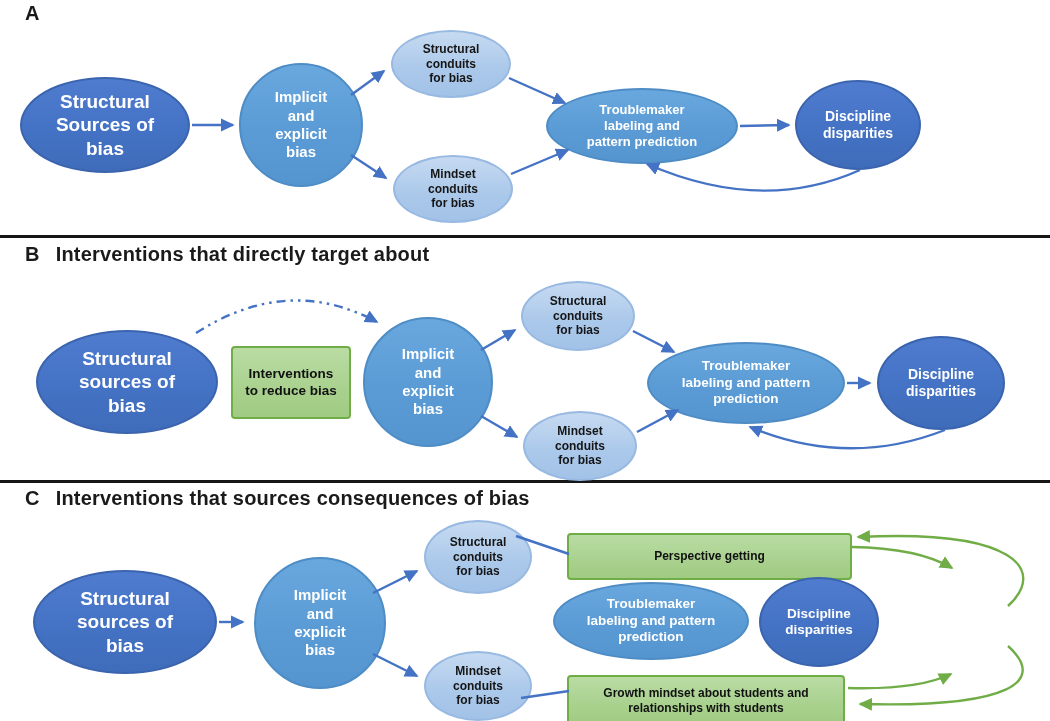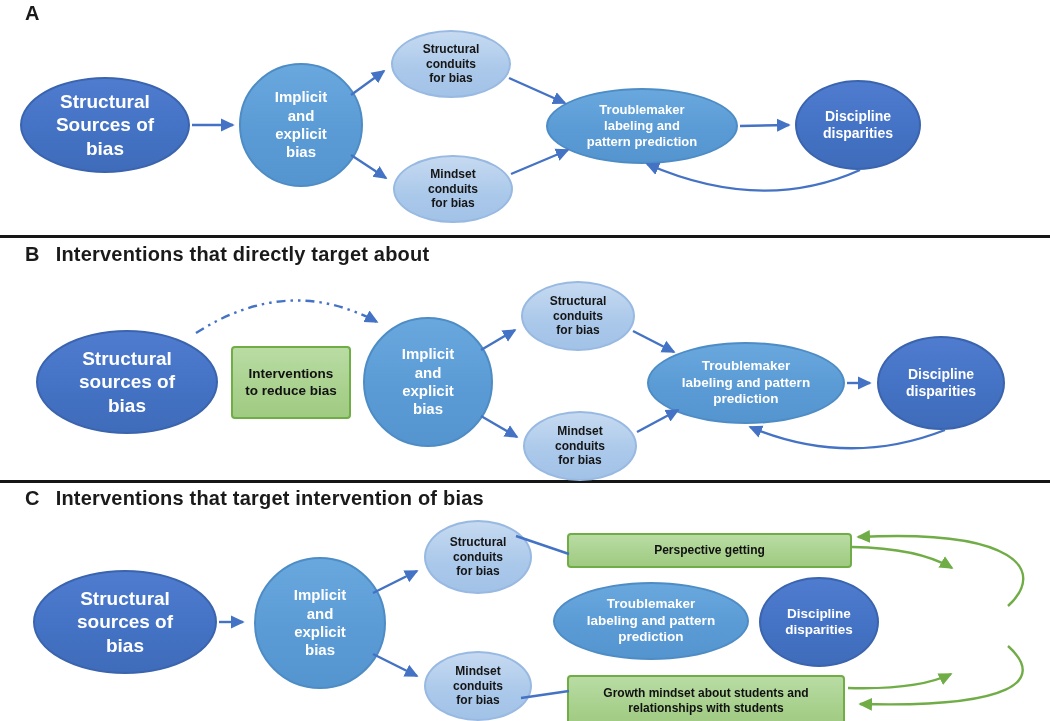--- a/index.html
+++ b/index.html
@@ -94,37 +94,37 @@
   <div class="node ellipse med-blue" style="left:647px;top:342px;width:198px;height:82px;font-size:13.5px;padding:0 22px;">Troublemaker
 labeling and pattern
 prediction</div>
   <div class="node ellipse dark-blue" style="left:877px;top:336px;width:128px;height:94px;font-size:14px;padding:0 16px;">Discipline
 disparities</div>
 
   <div class="divider" style="top:480px;"></div>
 
   <div class="panel-title" style="left:25px;top:487px;">
     <span>C</span>
-    <span>Interventions that target intervention of bias</span>
+    <span>Interventions that sources consequences of bias</span>
   </div>
 
   <div class="node ellipse dark-blue" style="left:33px;top:570px;width:184px;height:104px;font-size:19px;padding:0 28px;">Structural
 sources of
 bias</div>
   <div class="node ellipse med-blue" style="left:254px;top:557px;width:132px;height:132px;font-size:15px;padding:0 30px;">Implicit
 and
 explicit
 bias</div>
   <div class="node ellipse light-blue" style="left:424px;top:520px;width:108px;height:74px;font-size:12px;padding:0 16px;">Structural
 conduits
 for bias</div>
   <div class="node ellipse light-blue" style="left:424px;top:651px;width:108px;height:70px;font-size:12px;padding:0 16px;">Mindset
 conduits
 for bias</div>
-  <div class="node rect green-box" style="left:567px;top:533px;width:285px;height:35px;font-size:12px;">Perspective getting</div>
+  <div class="node rect green-box" style="left:567px;top:533px;width:285px;height:47px;font-size:12px;">Perspective getting</div>
   <div class="node ellipse med-blue" style="left:553px;top:582px;width:196px;height:78px;font-size:13.5px;padding:0 22px;">Troublemaker
 labeling and pattern
 prediction</div>
   <div class="node ellipse dark-blue" style="left:759px;top:577px;width:120px;height:90px;font-size:13.5px;padding:0 14px;">Discipline
 disparities</div>
   <div class="node rect green-box" style="left:567px;top:675px;width:278px;height:51px;font-size:12px;padding:10px 16px;">Growth mindset about students and
 relationships with students</div>
 
   <svg id="connectors" width="1050" height="721" viewBox="0 0 1050 721">
     <defs>

